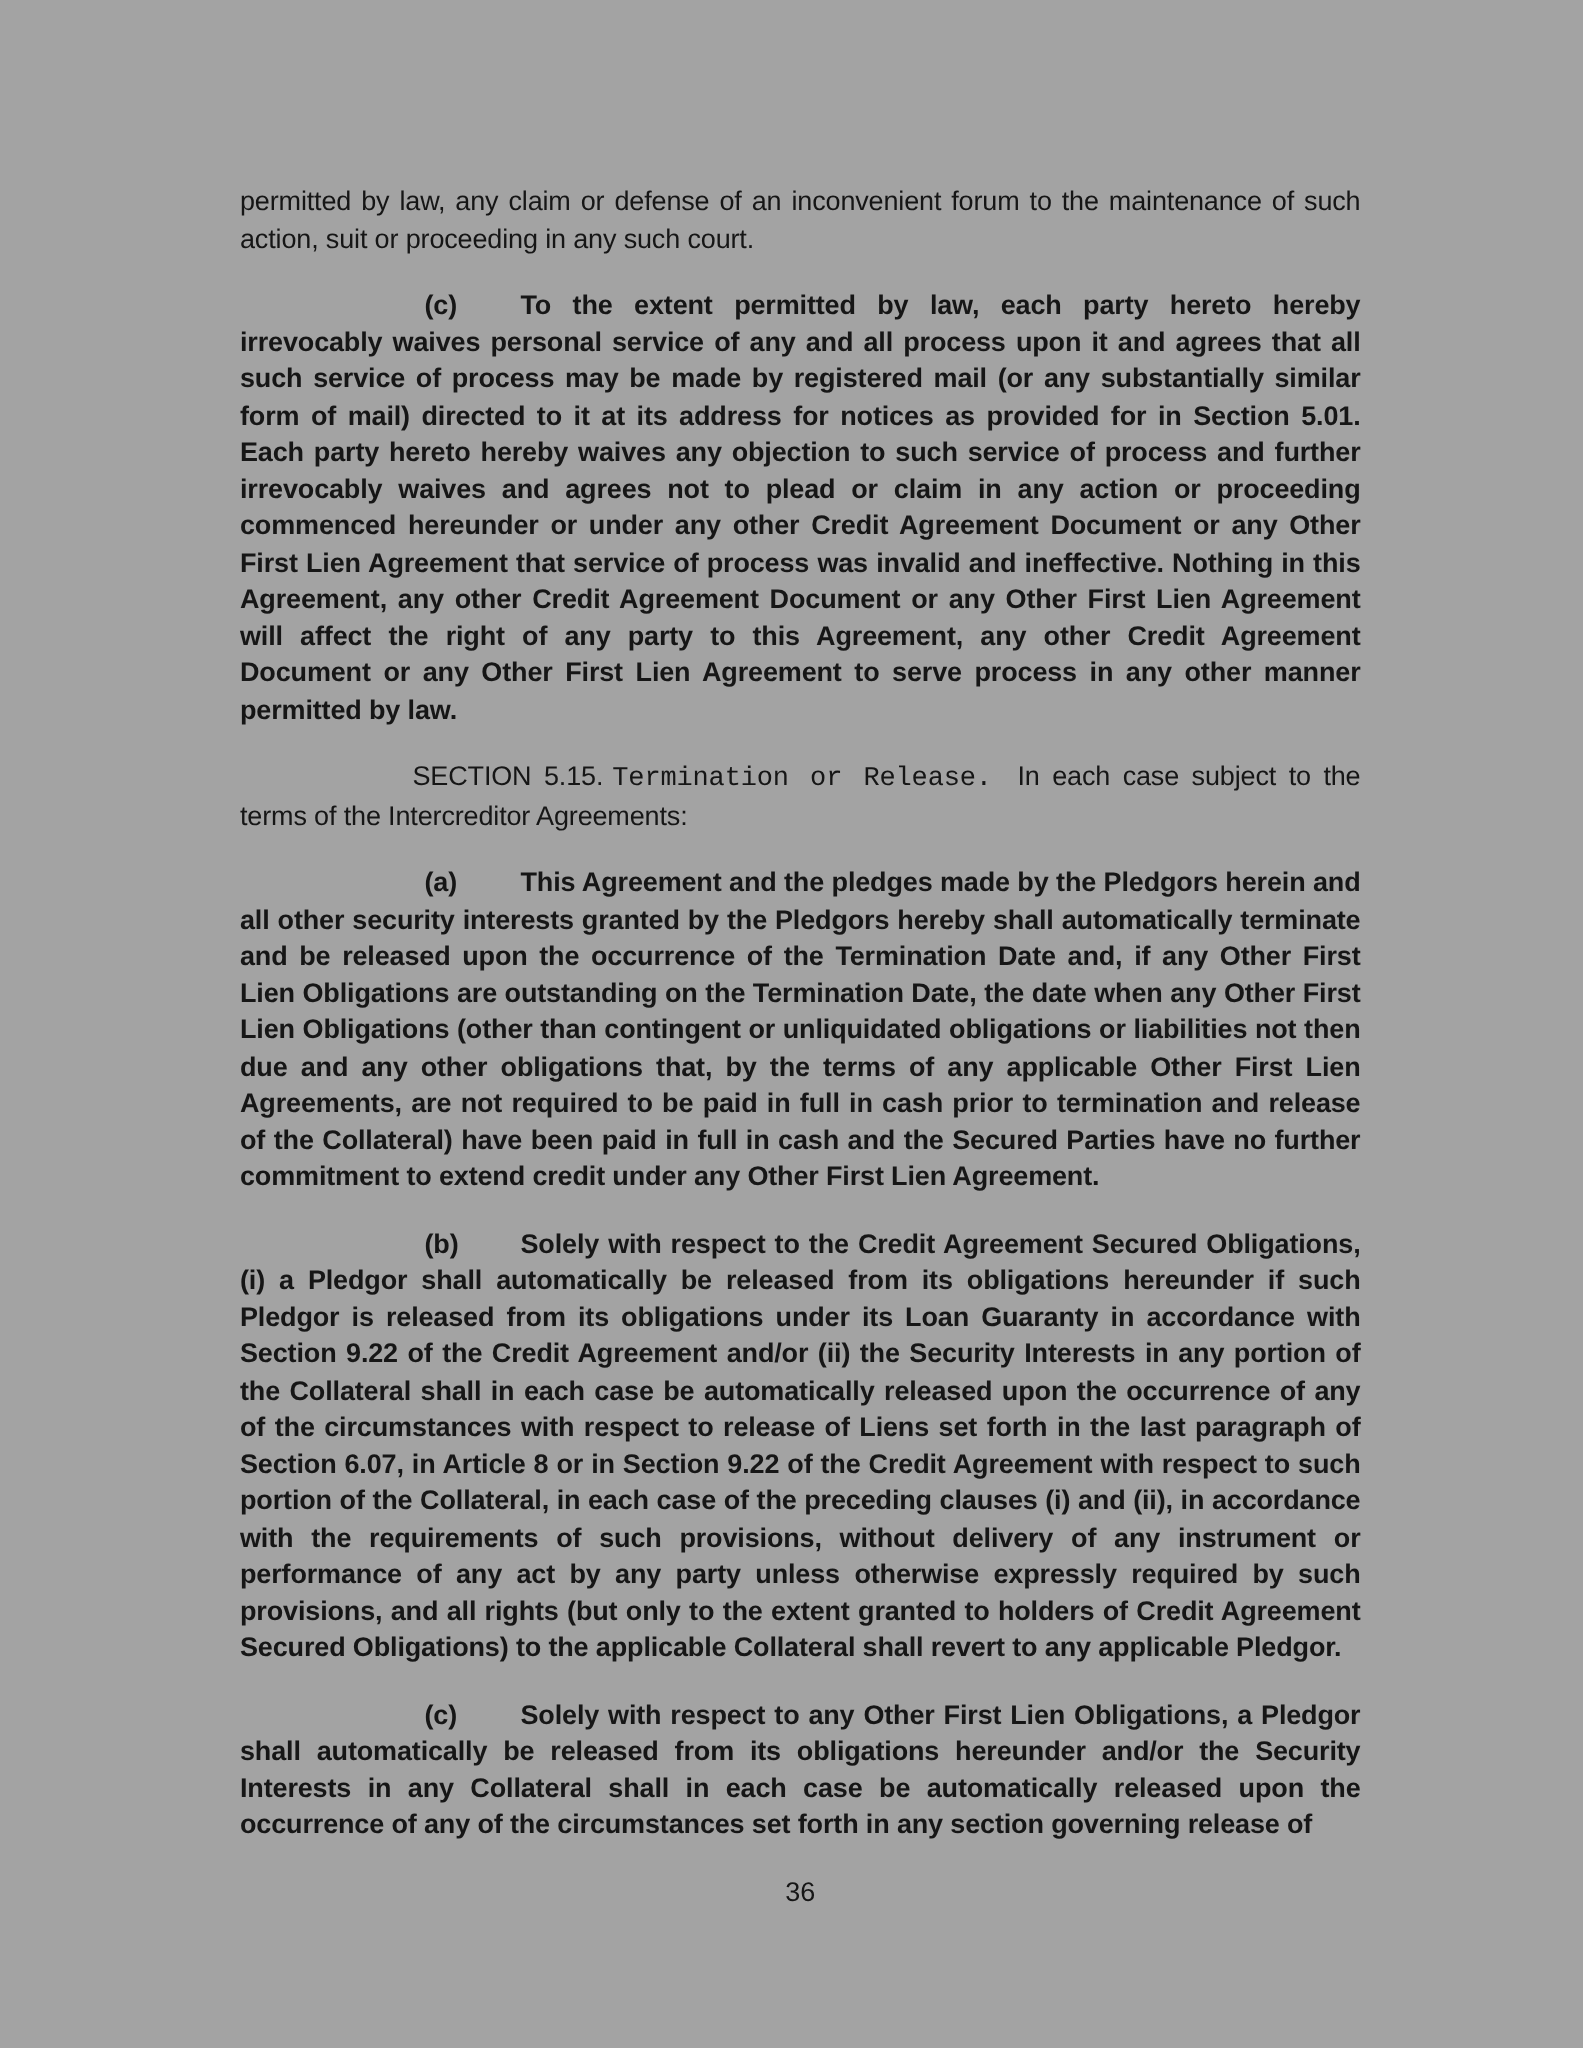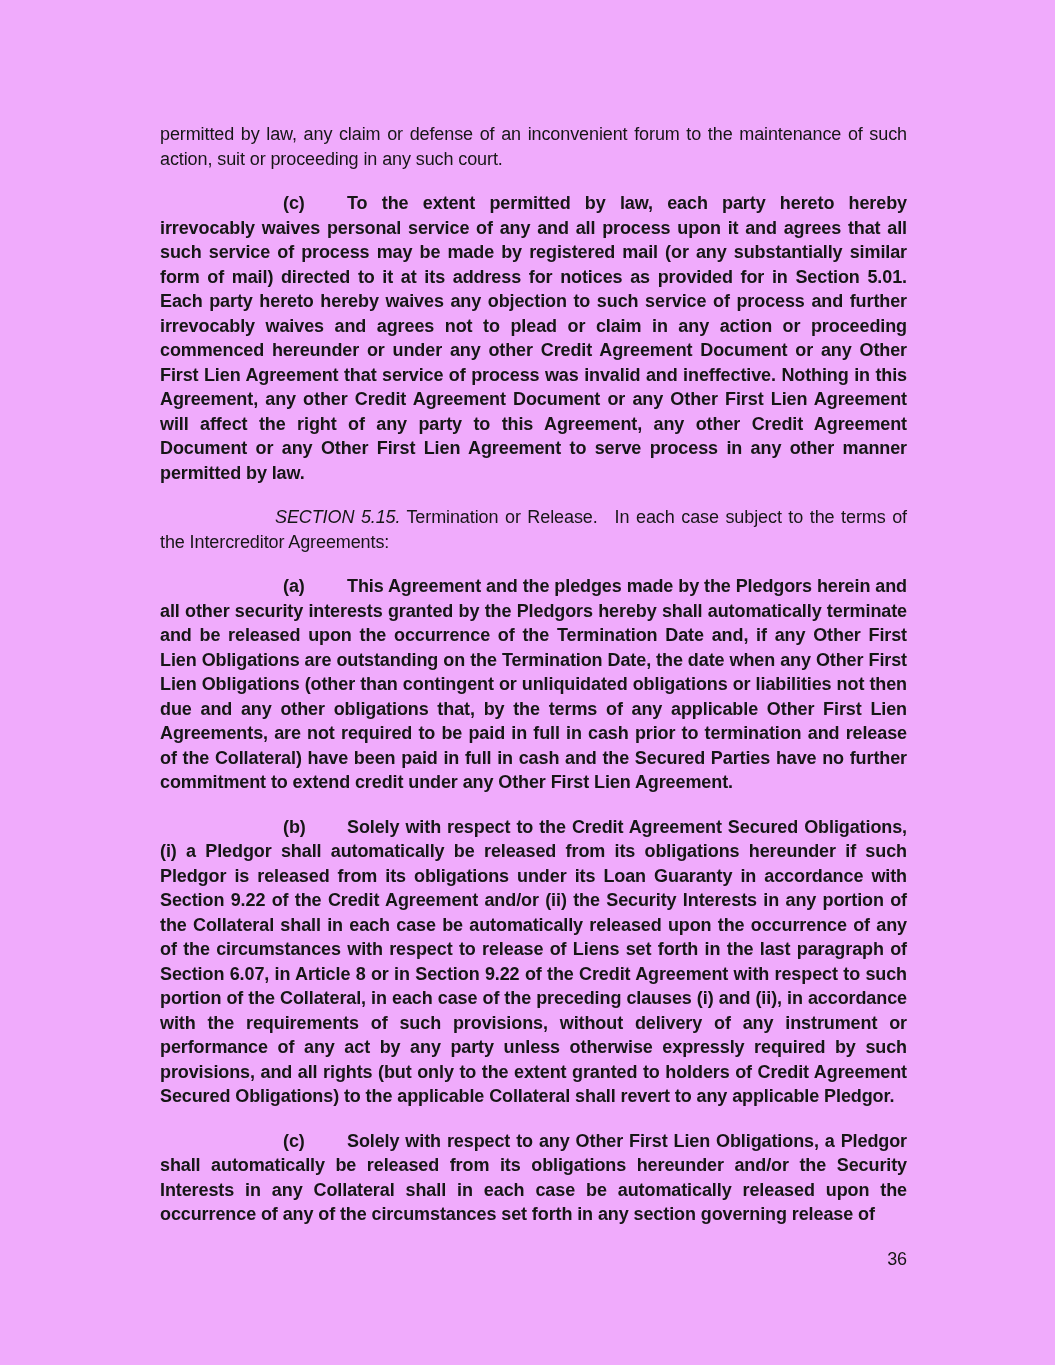--- a/index.html
+++ b/index.html
@@ -5,21 +5,21 @@
   html, body {
     margin: 0;
     padding: 0;
     background: #ffffff;
   }
   .page {
     position: relative;
     box-sizing: border-box;
     width: 1055px;
     height: 1365px;
-    background: #f0abfc;
+    background: #a3a3a3;
     padding: 122px 148px 0 160px;
     font-family: "Liberation Sans", sans-serif;
     font-size: 18px;
     line-height: 24.5px;
     color: #161616;
     letter-spacing: -0.1px;
   }
   .para {
     margin: 0 0 20px 0;
     text-align: justify;
@@ -30,24 +30,24 @@
     font-weight: bold;
   }
   .plabel {
     display: inline-block;
     width: 64px;
     text-indent: 0;
   }
   .section-para {
     text-indent: 115px;
   }
-  .sec-num { margin-right: 6px; font-style: italic; }
-  .sec-title { margin-right: 17px; }
+  .sec-num { margin-right: 6px; }
+  .sec-title { margin-right: 17px; font-family: Liberation Mono, monospace; }
   .pageno {
-    text-align: right;
+    text-align: center;
     margin-top: 6px;
     text-indent: 0;
   }
 </style>
 </head>
 <body>
 
 <div class="page">
 
   <p class="para">permitted by law, any claim or defense of an inconvenient forum to the maintenance of such action, suit or proceeding in any such court.</p>

